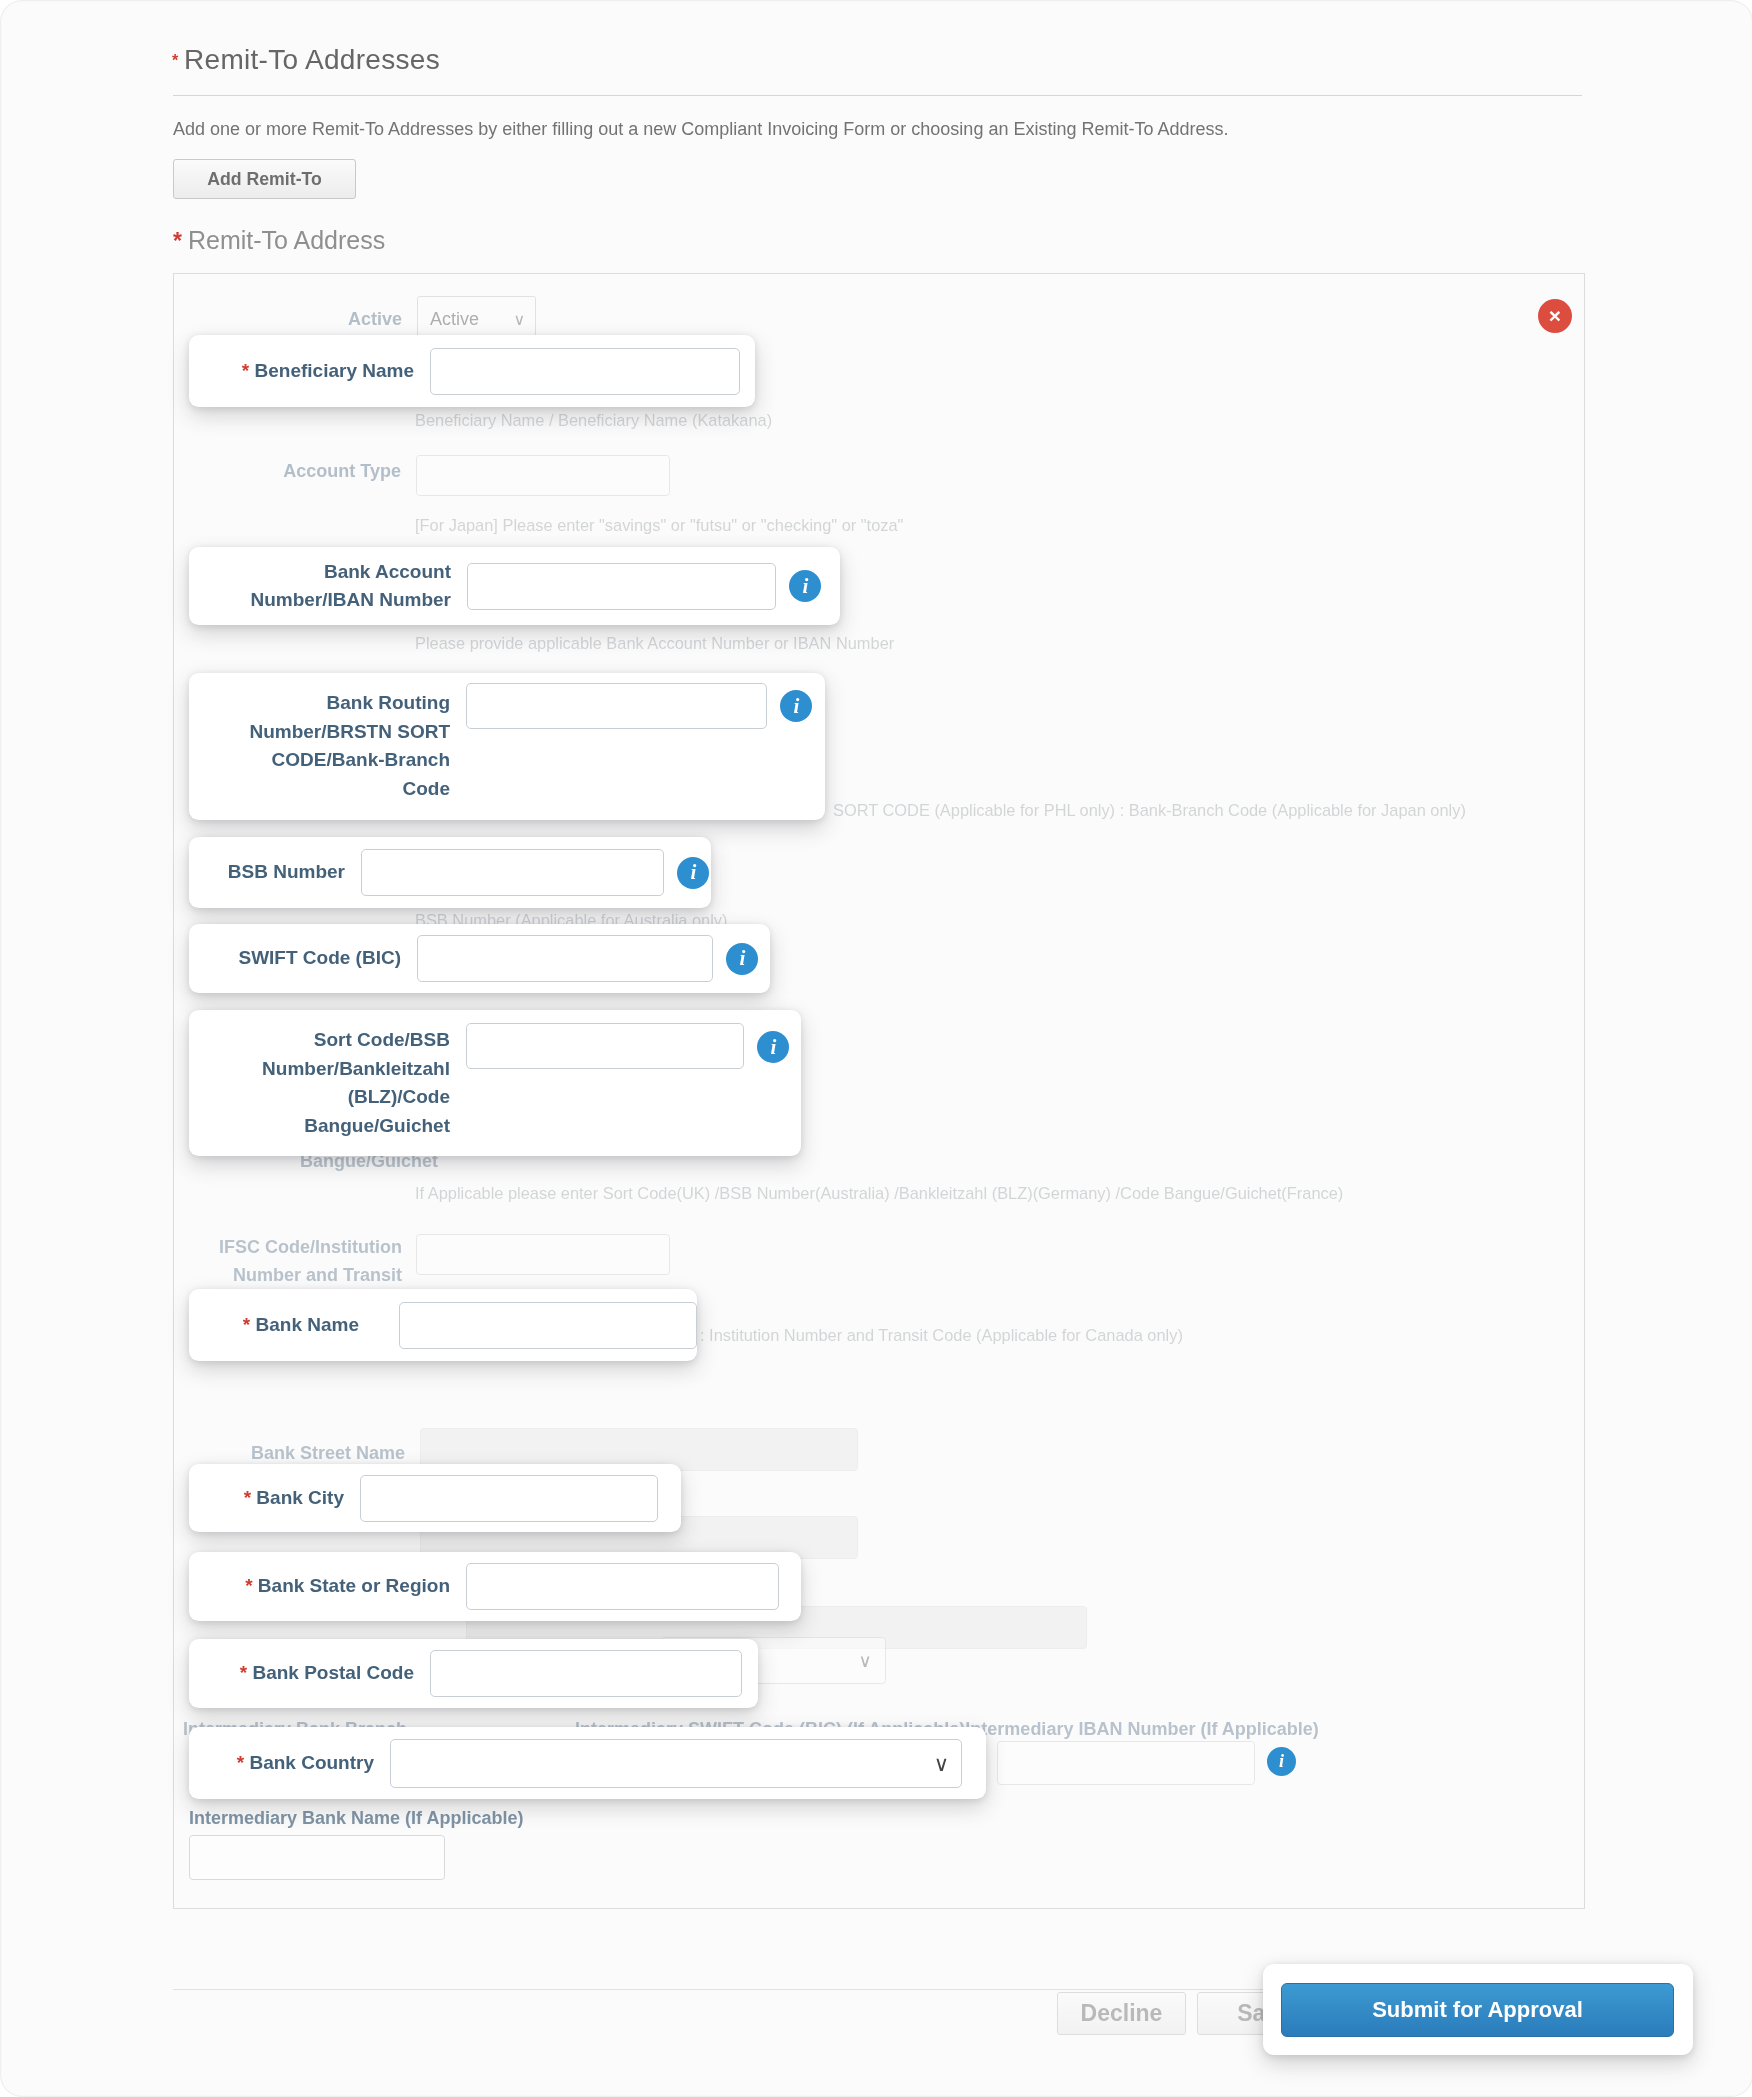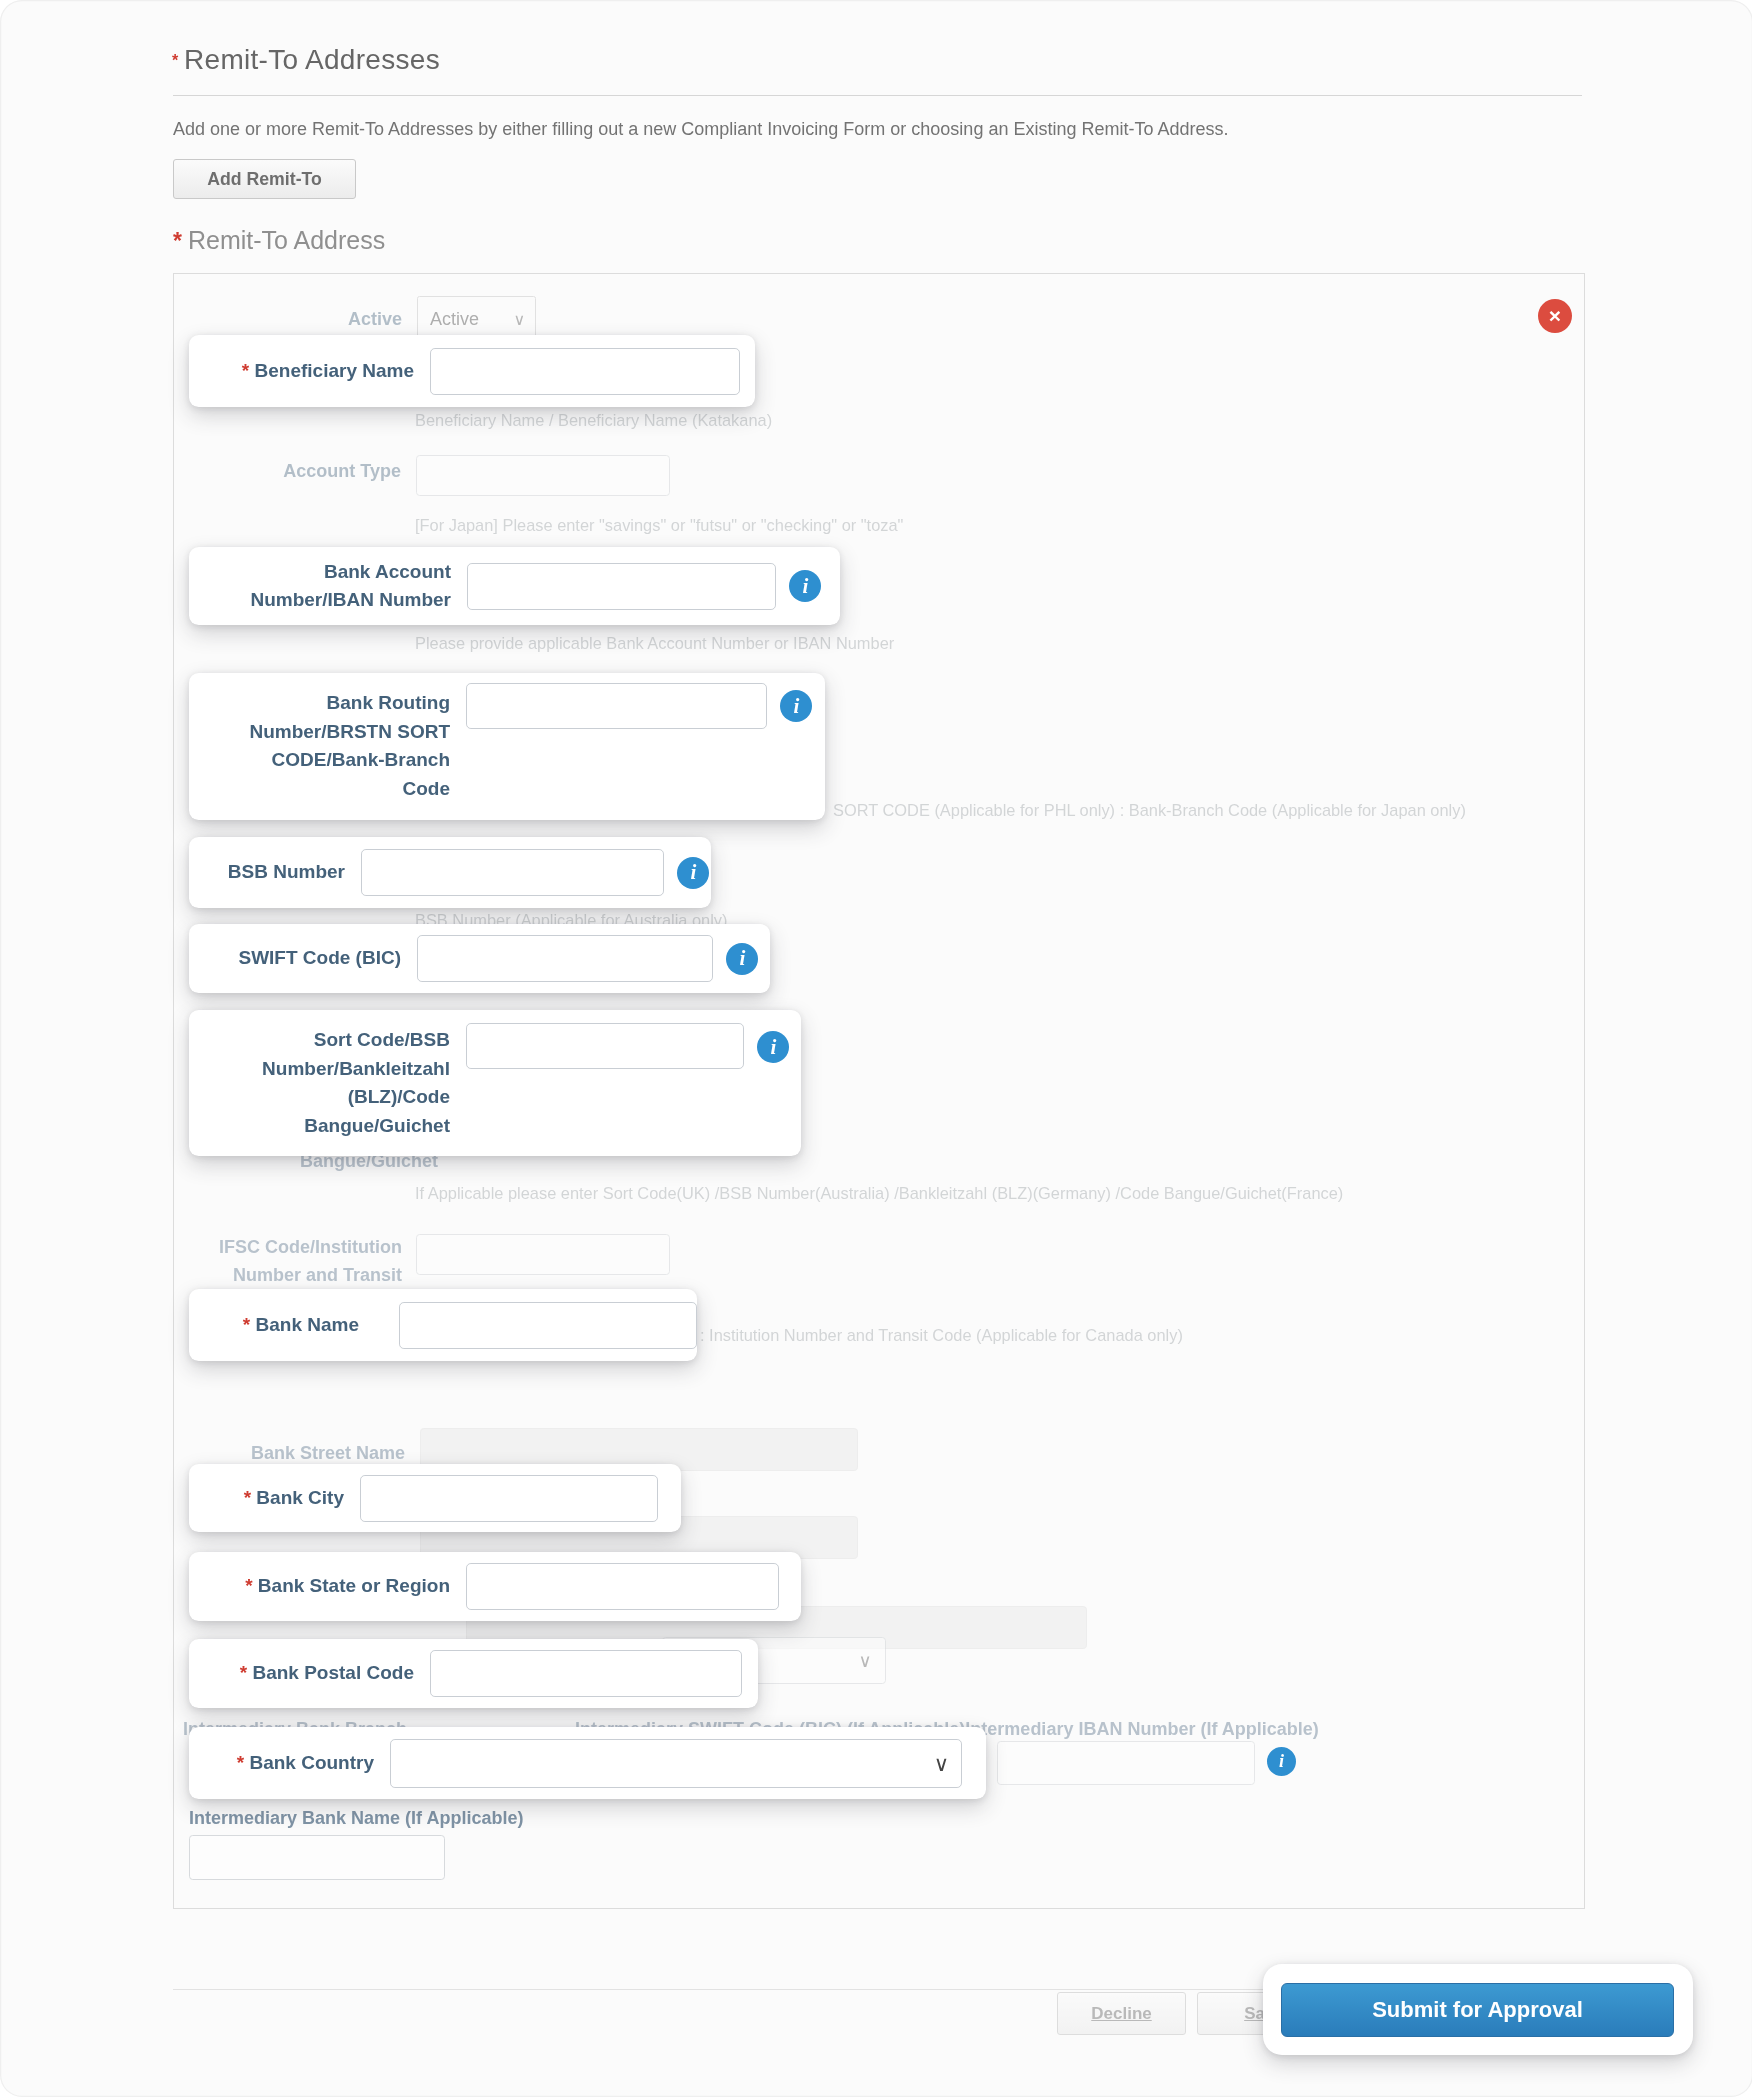--- a/index.html
+++ b/index.html
@@ -36,22 +36,22 @@
            background:#fff;box-sizing:border-box;height:49px;padding:0 12px;flex:0 0 auto;}
   .info{width:32px;height:32px;border-radius:50%;background:#2e8fd0;color:#fff;display:flex;align-items:center;
         justify-content:center;font-family:"Liberation Serif",serif;font-style:italic;font-weight:bold;font-size:21px;
         margin-left:13.4px;flex:0 0 auto;}
   .closebtn{width:34px;height:34px;border-radius:50%;background:#dc4c3f;color:#fff;display:flex;align-items:center;
             justify-content:center;font-size:21px;font-weight:bold;z-index:8;}
   .activesel{display:flex;align-items:center;justify-content:space-between;border:1.2px solid #cfcfcf;border-radius:2.4px;
              background:#fcfcfc;box-sizing:border-box;padding:0 9.7px 0 12px;font-size:18px;color:#787878;z-index:5;}
   .actlabel{font-size:18px;font-weight:bold;color:#7f93a5;text-align:right;z-index:5;}
   
-  .graybtn{font-size:17px;color:#8a8a8a;text-decoration:underline;}
-  .submitcard{position:absolute;background:#fff;border-radius:19px;z-index:30;
+  .graybtn{font-size:23px;color:#8a8a8a;}
+  .submitcard{position:absolute;background:#fff;border-radius:11px;z-index:30;
               box-shadow:0 8.5px 21px rgba(50,50,60,.20),0 1.8px 6px rgba(50,50,60,.12);}
   .submitbtn{position:absolute;display:flex;align-items:center;justify-content:center;border-radius:6px;
              background:linear-gradient(#3d9ad2,#2a7cba);border:1.2px solid #2a6fa6;color:#fff;font-weight:bold;
              font-size:22px;box-sizing:border-box;}
 </style>
 </head>
 <body>
 
 <div id="stage">
   <div class="page"></div>

